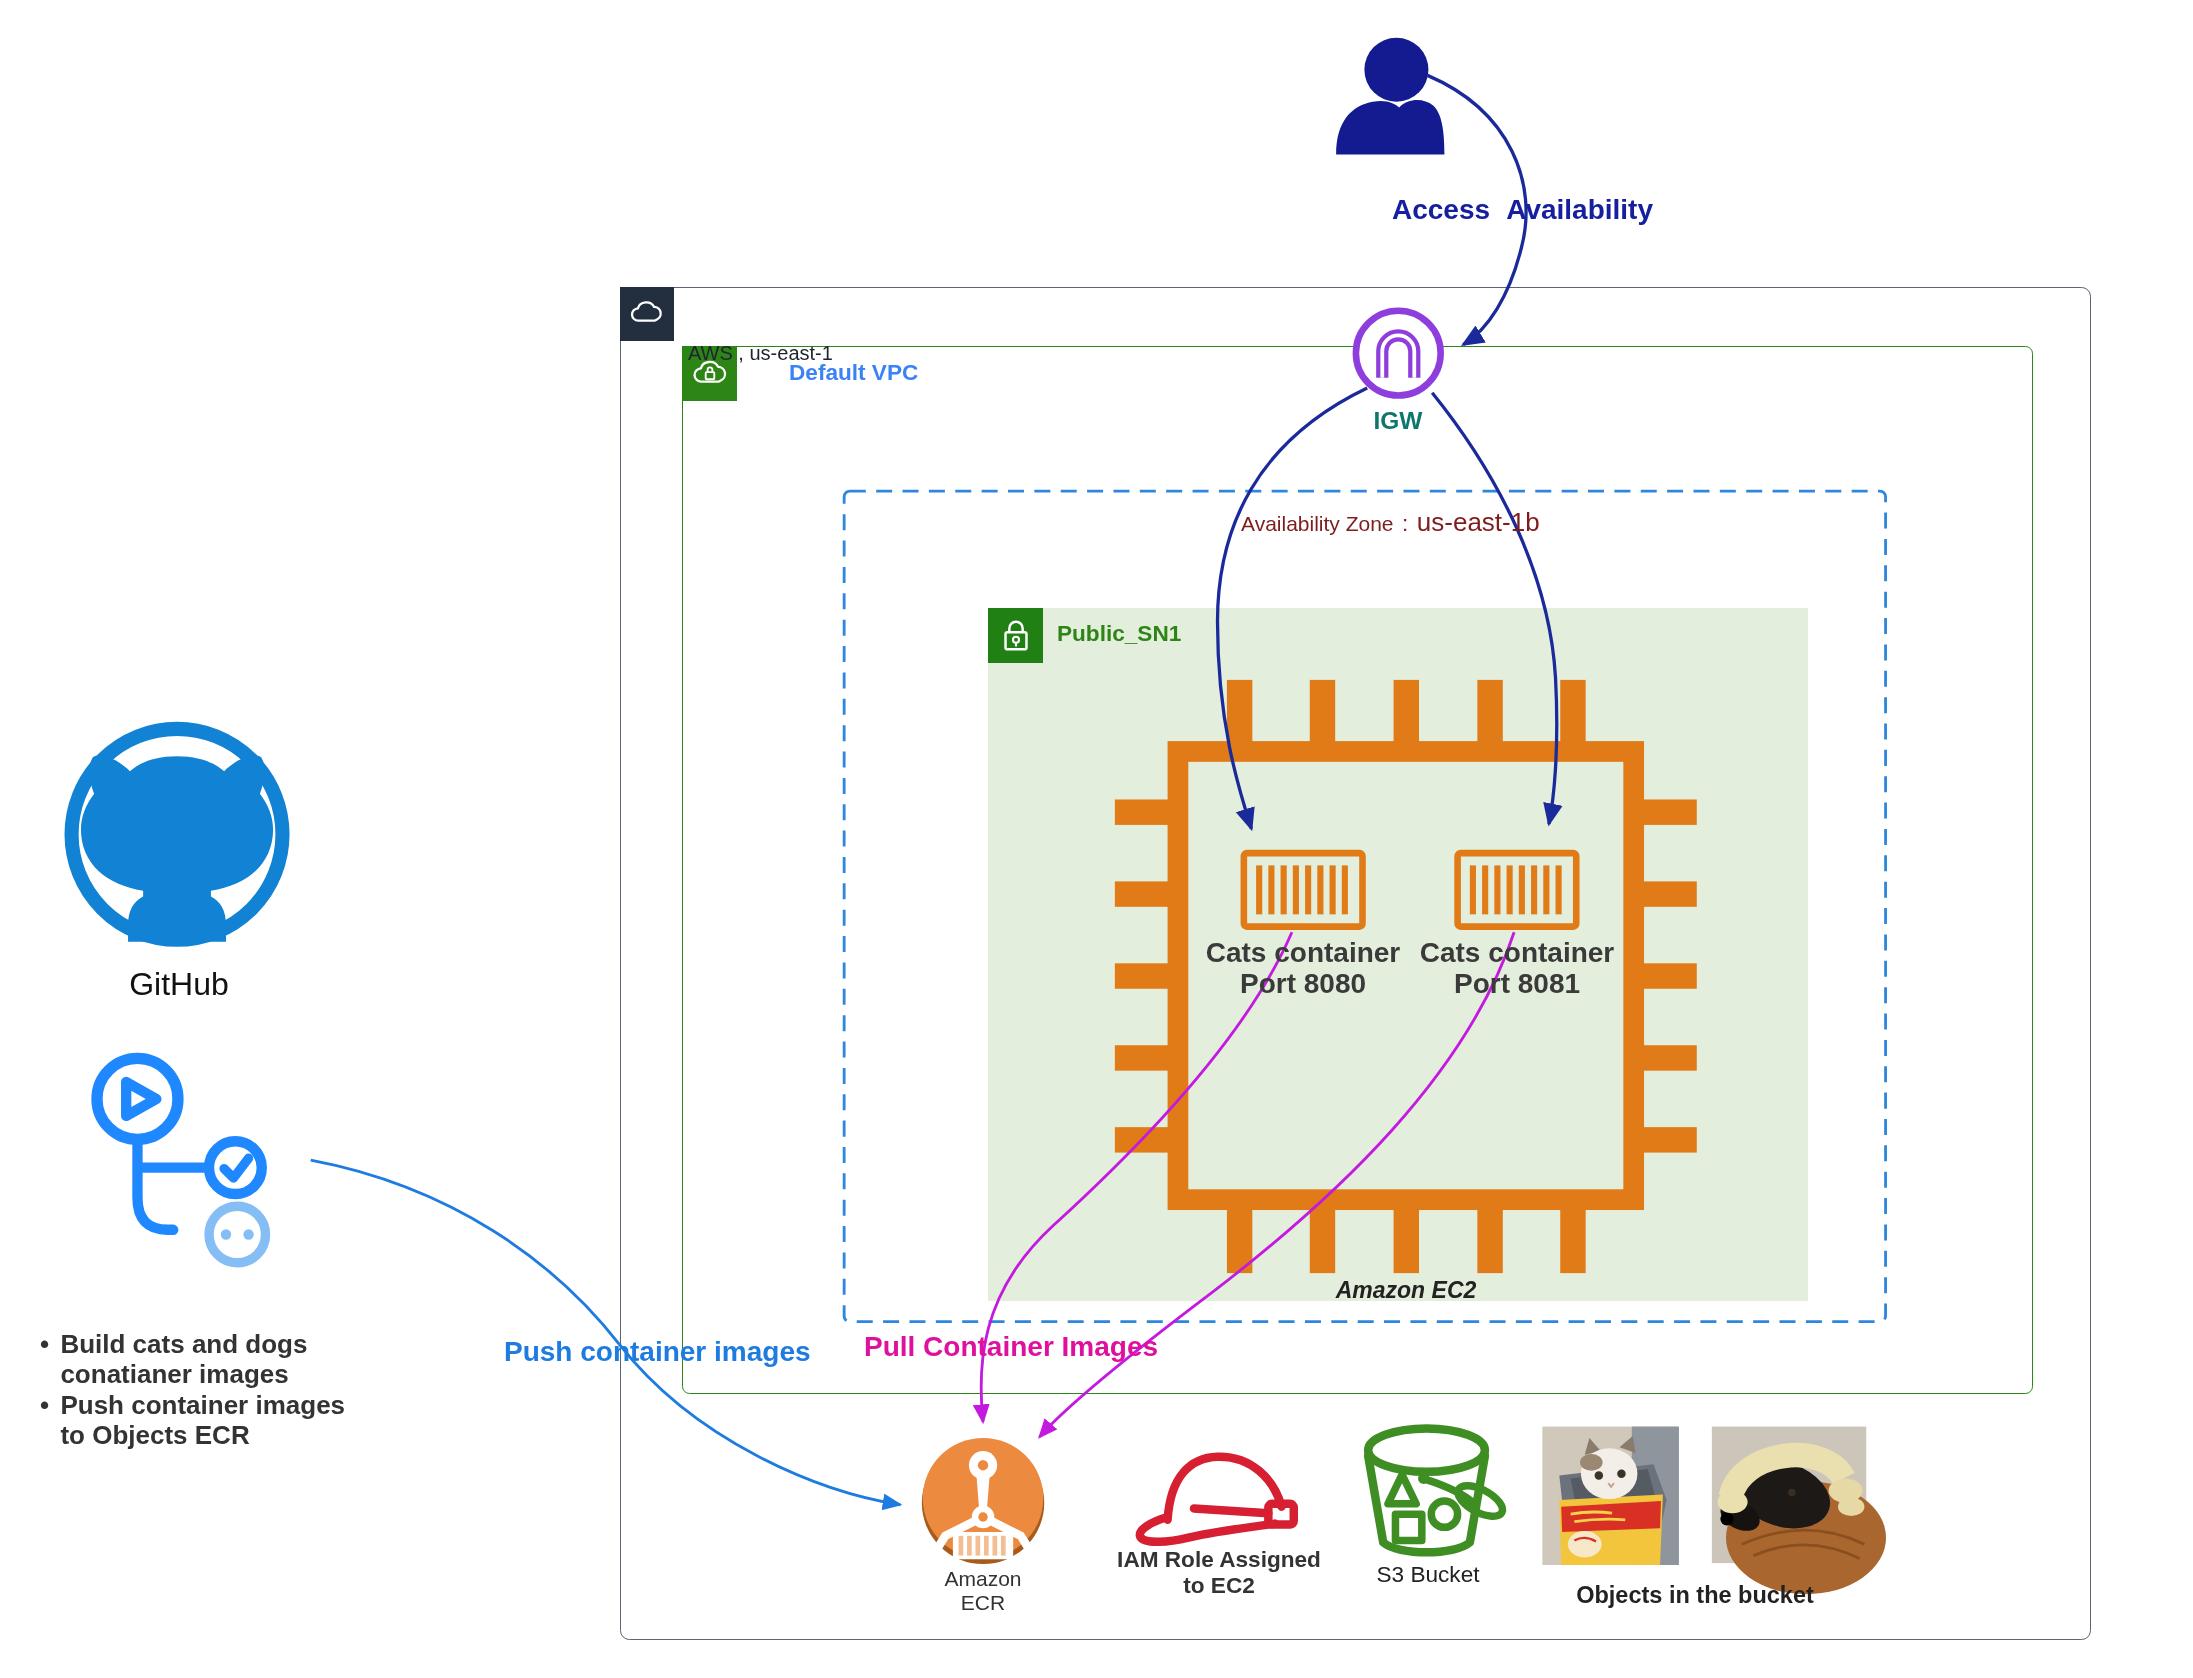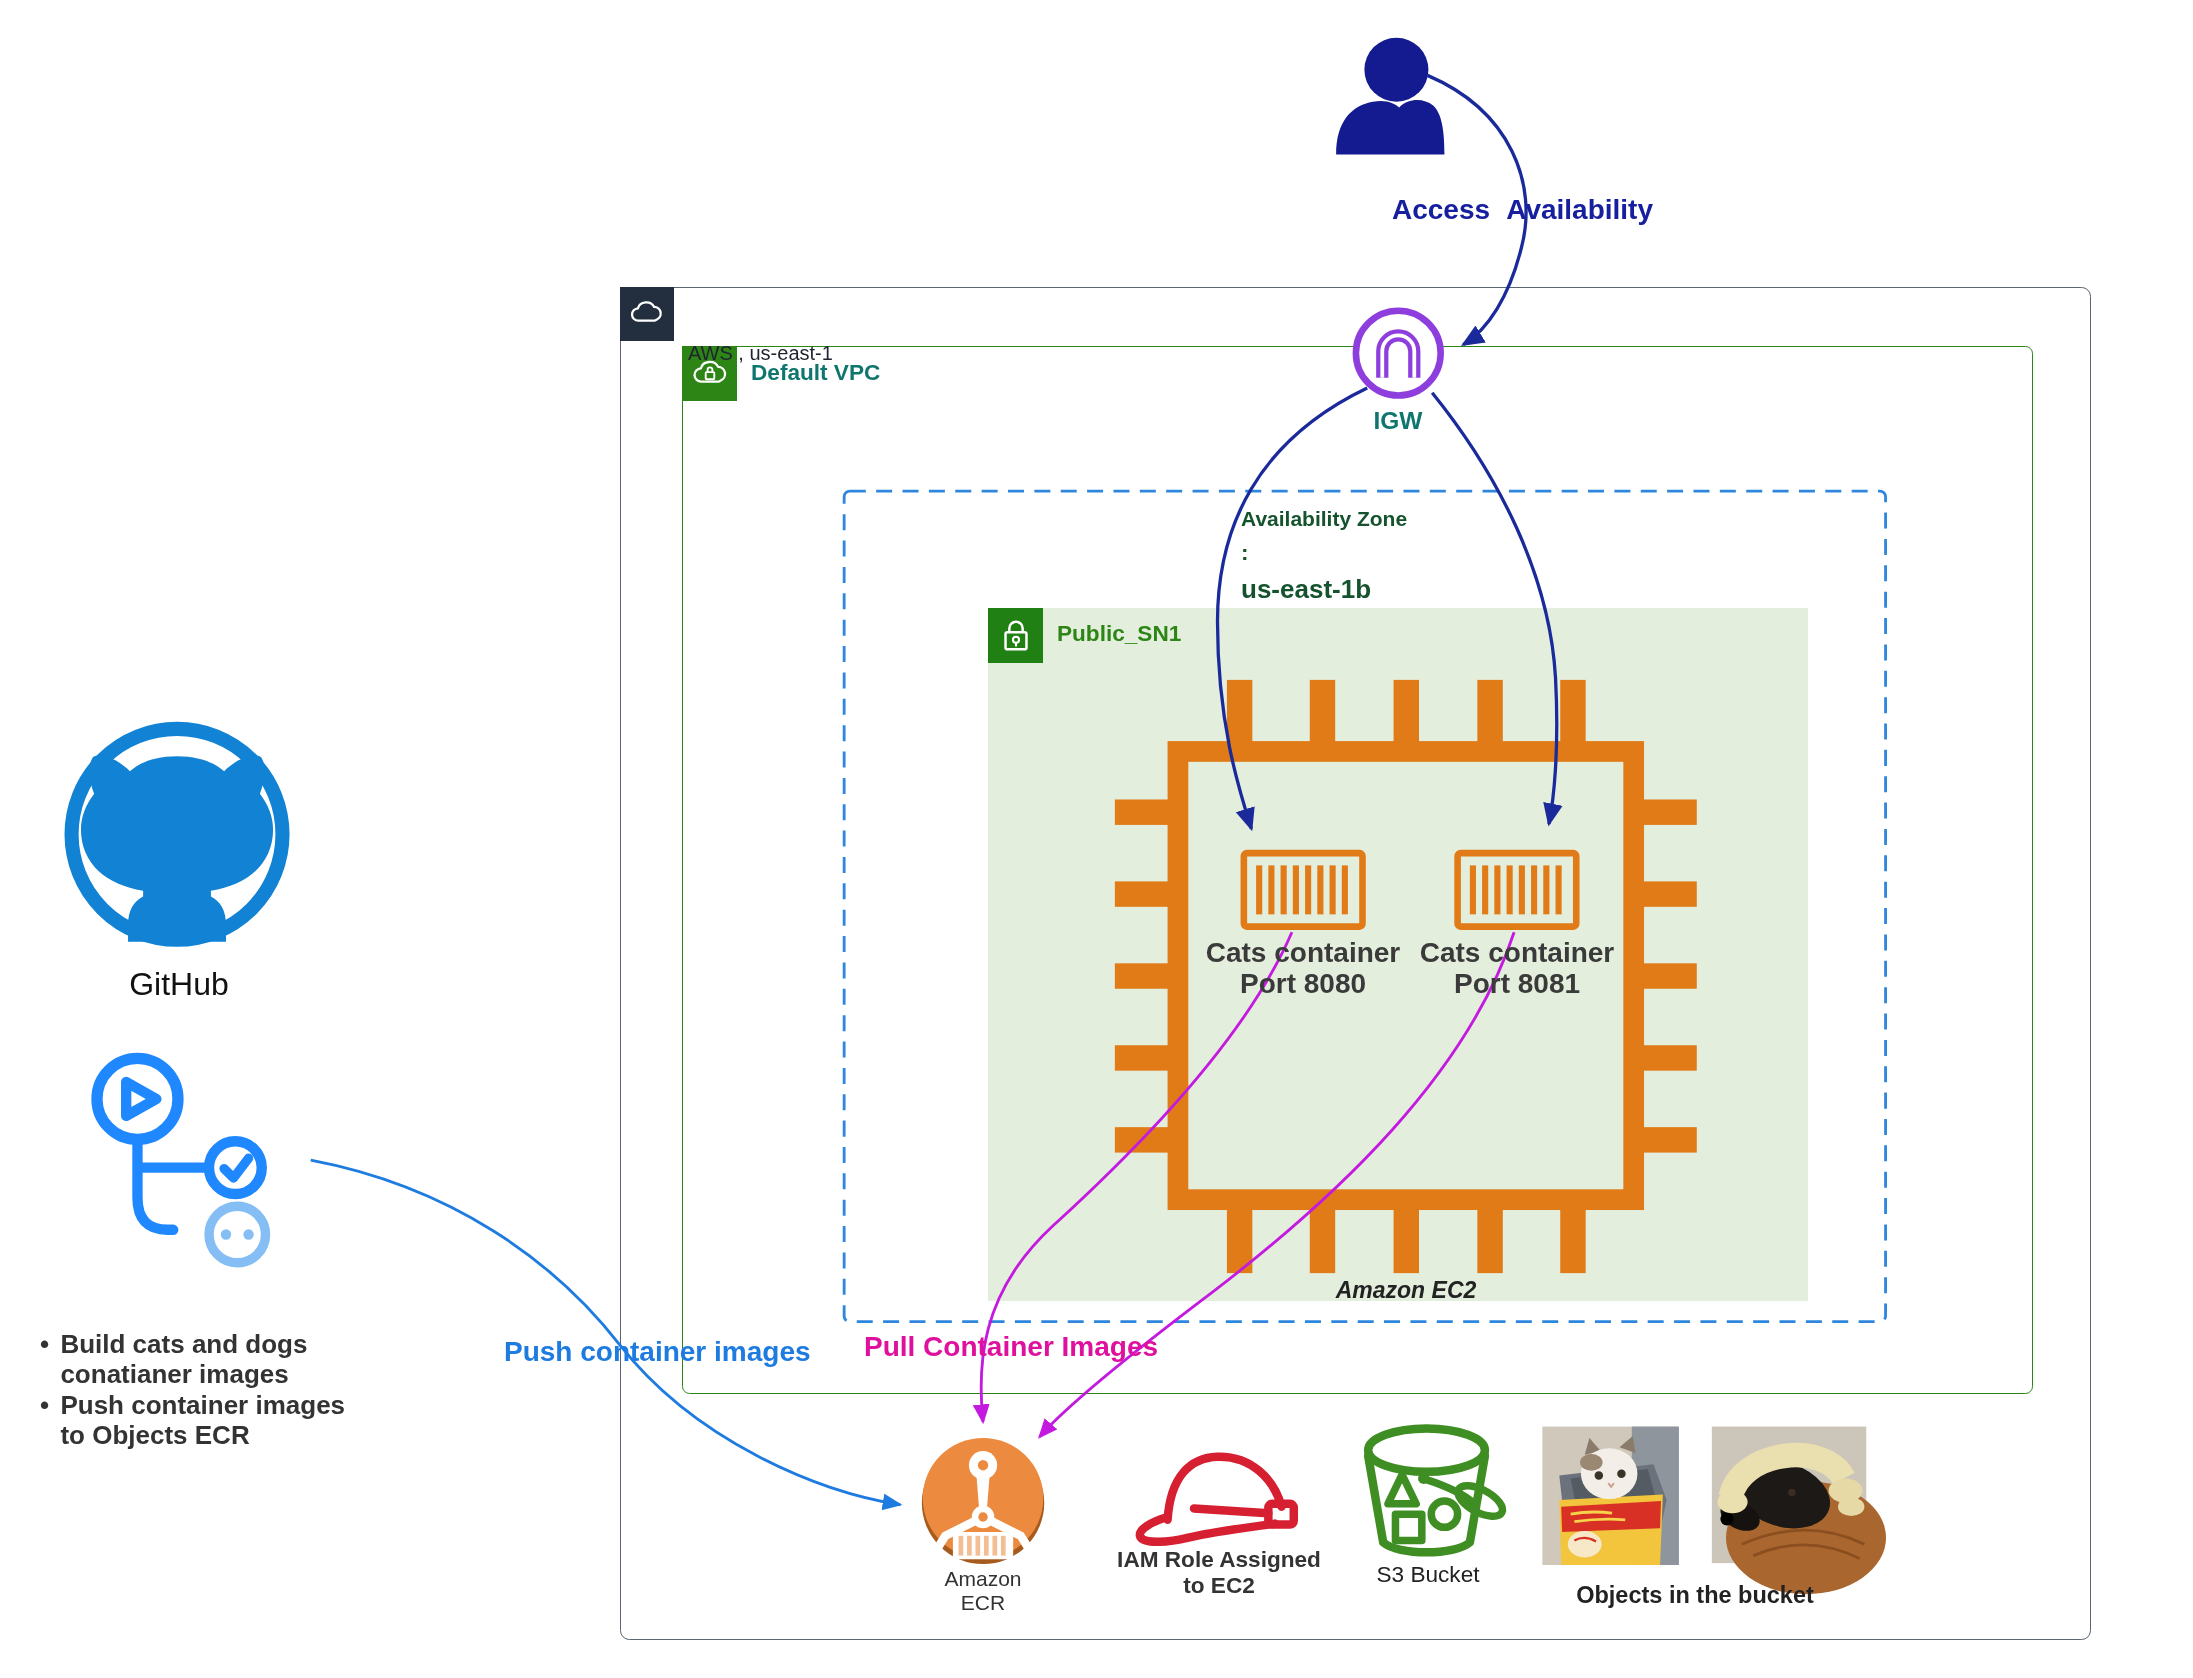--- a/index.html
+++ b/index.html
@@ -7,23 +7,23 @@
           font-family:"Liberation Sans",sans-serif;}
   .layer{position:absolute;left:0;top:0;z-index:2;}
   .box{position:absolute;z-index:1;background:transparent;}
   .outer{border:1.9px solid #5a6472;border-radius:9.4px;}
   .vpcbox{border:1.9px solid #2d8515;border-radius:7.5px;}
   .subnetfill{background:#e4eedd;z-index:1;}
   .badge{position:absolute;z-index:3;display:flex;align-items:center;justify-content:center;}
   .lbl{position:absolute;z-index:3;color:#333;white-space:nowrap;}
   .ctr{transform:translateX(-50%);text-align:center;}
   .region-lbl{font-size:20px;color:#1f2430;margin-top:41px;}
-  .vpc-lbl{font-size:22.6px;color:#0f766e;font-weight:bold;}
+  .vpc-lbl{font-size:22.6px;color:#3b82f6;font-weight:bold;margin-left:38px;}
   .subnet-lbl{font-size:22.6px;color:#2d8515;font-weight:bold;}
-  .az-lbl{display:flex;align-items:baseline;gap:8.5px;color:#14532d;font-weight:bold;flex-direction:column;}
+  .az-lbl{display:flex;align-items:baseline;gap:8.5px;color:#7f1d1d;font-weight:normal;}
   .az-k{font-size:21px;} .az-c{font-size:22.6px;} .az-v{font-size:26px;}
   .cont-lbl{font-size:28px;font-weight:bold;color:#3a3a3a;line-height:1.12;}
   .ec2-lbl{font-size:23px;font-weight:bold;color:#222;font-style:italic;}
   .igw-lbl{font-size:24.5px;font-weight:bold;color:#0f766e;}
   .access-lbl{font-size:28px;font-weight:bold;color:#16209e;word-spacing:9.4px;}
   .github-lbl{font-size:32px;color:#111;}
   .notes{position:absolute;z-index:3;left:40px;top:1330px;color:#333;font-weight:bold;
          font-size:26px;line-height:1.14;}
   .note-item{display:flex;gap:11.3px;margin-bottom:1.9px;}
   .push-lbl{font-size:28px;font-weight:bold;color:#1e7be0;}

